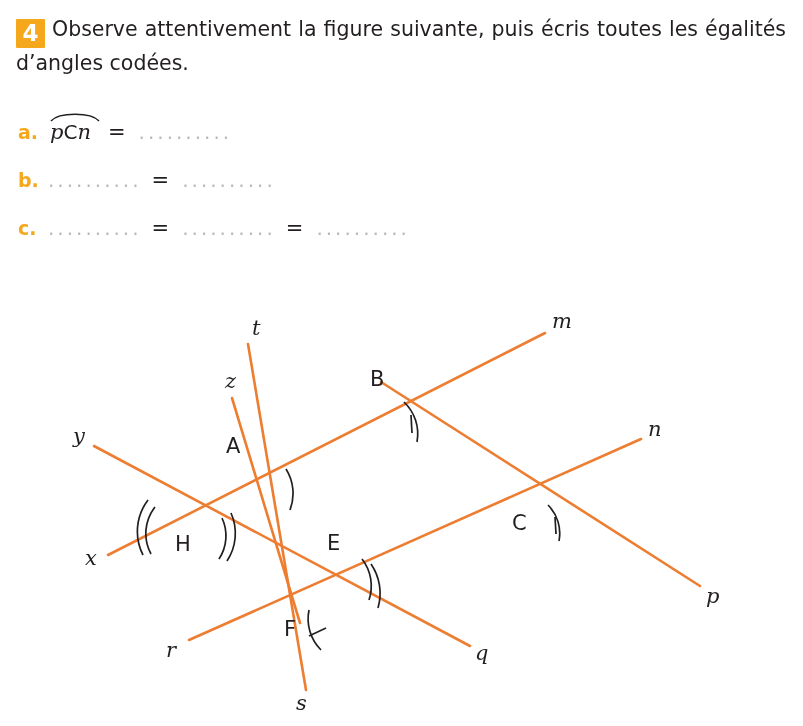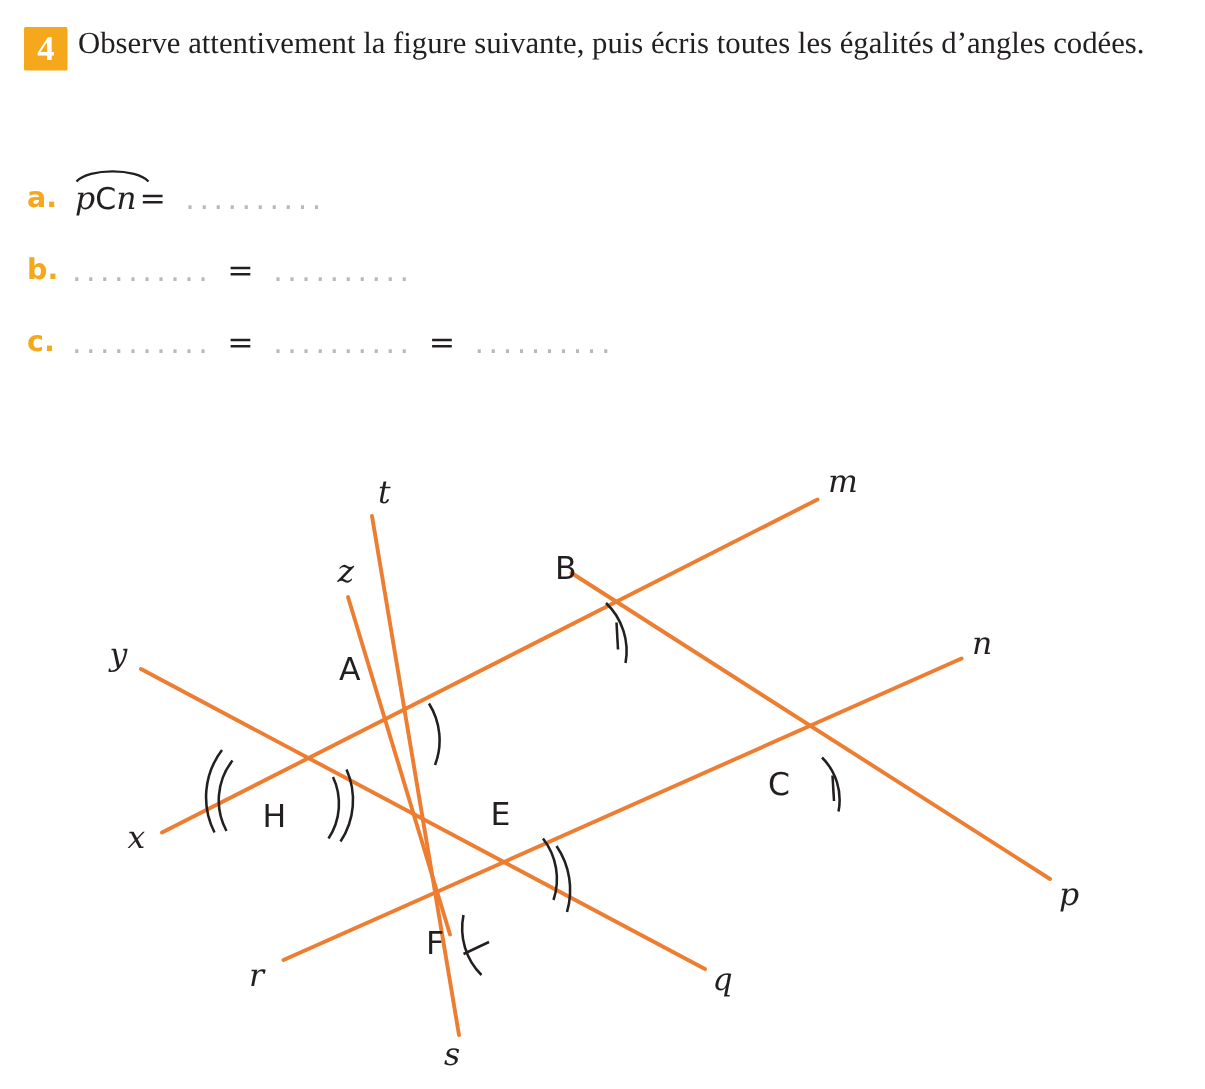--- a/index.html
+++ b/index.html
@@ -40,21 +40,20 @@
     text-align: center;
     vertical-align: -5px;
     margin-right: 7px;
     border-radius: 1px;
   }
   .ex-statement {
     font-size: 20.5px;
     line-height: 31px;
     color: #231f20;
     text-align: justify;
-    font-family: Liberation Serif, serif;
   }
   .ex-statement .stmt-text {
     display: inline;
   }
 
   
   .answers {
     position: absolute;
     left: 18px;
     top: 108px;
@@ -72,21 +71,21 @@
     font-size: 19px;
     width: 30px;
     flex: 0 0 30px;
   }
   .angle-expr {
     font-family: "DejaVu Serif", serif;
     font-style: italic;
     font-size: 21px;
     position: relative;
     padding: 0 2px;
-    margin-right: 0;
+    margin-right: 15px;
     white-space: nowrap;
   }
   .angle-expr .vtx {
     font-style: normal;
     font-family: "DejaVu Sans", sans-serif;
     font-size: 20px;
   }
   .angle-hat {
     position: absolute;
     left: 1px;

